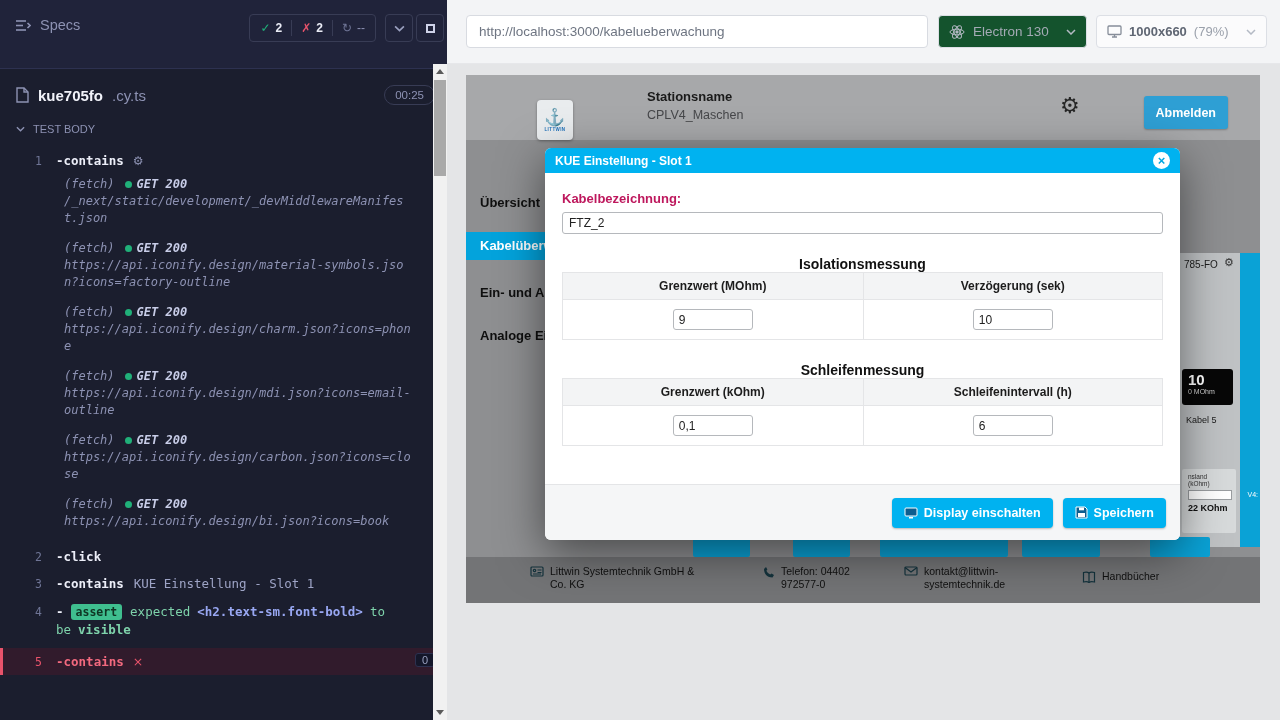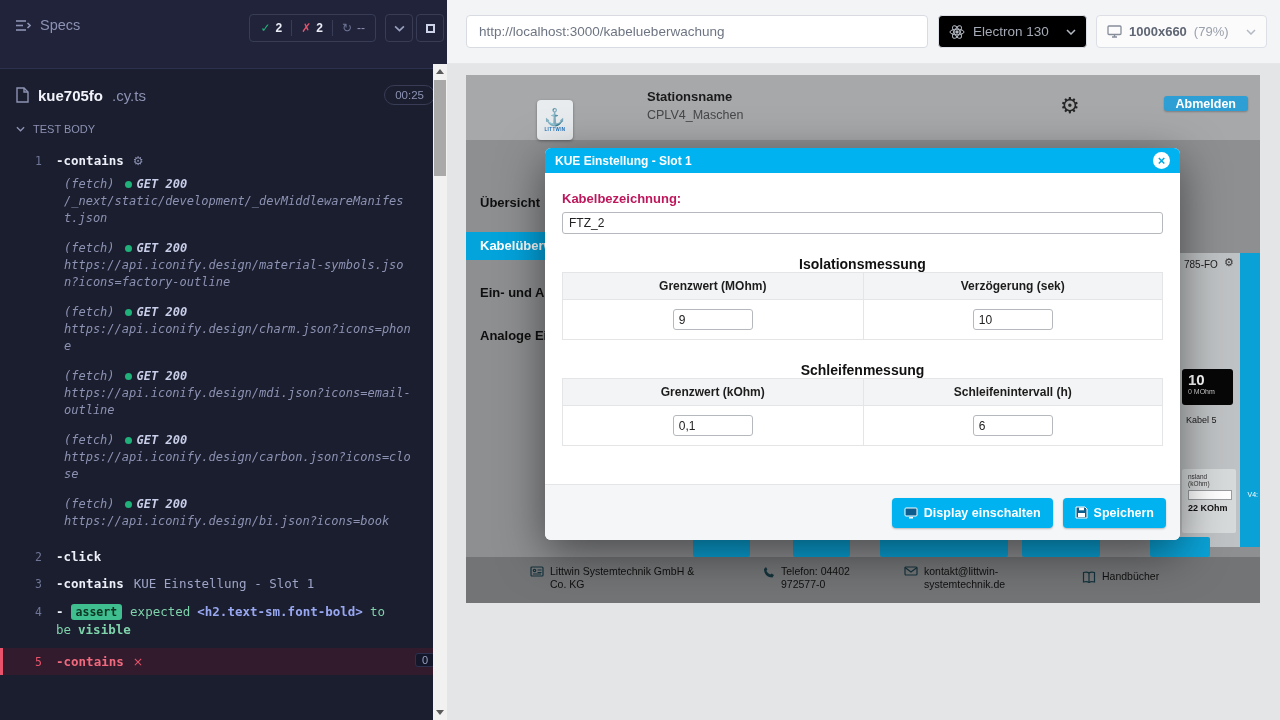--- a/index.html
+++ b/index.html
@@ -59,38 +59,38 @@
   .sb-up, .sb-down { position:absolute; left:0; width:14px; height:15px; display:flex; align-items:center; justify-content:center; }
   .sb-up { top:0; } .sb-down { bottom:0; }
   .tri-up { width:0; height:0; border-left:4px solid transparent; border-right:4px solid transparent; border-bottom:5px solid #5a5a5a; }
   .tri-down { width:0; height:0; border-left:4px solid transparent; border-right:4px solid transparent; border-top:5px solid #5a5a5a; }
   .sb-thumb { position:absolute; left:1px; top:16px; width:12px; height:96px; background:#a9a9a9; }
 
   
   .stage { position:absolute; left:447px; top:0; width:833px; height:720px; }
   .toolbar { position:relative; height:64px; background:#f3f4f6; border-bottom:1px solid #e6e7ea; }
   .url-input { position:absolute; left:19px; top:15px; width:462px; height:33px; background:#fff; border:1px solid #d8dbe1; border-radius:4px; padding:0 12px; font-size:13.5px; color:#6e7582; font-family:"Liberation Sans",sans-serif; }
-  .browser-box { position:absolute; left:491px; top:15px; width:149px; height:33px; background:#000000; border:1px solid #dcdfe5; border-radius:4px; display:flex; align-items:center; gap:8px; padding:0 10px; color:#a4aab5; font-size:13.5px; cursor:pointer; }
+  .browser-box { position:absolute; left:491px; top:15px; width:149px; height:33px; background:#14532d; border:1px solid #dcdfe5; border-radius:4px; display:flex; align-items:center; gap:8px; padding:0 10px; color:#a4aab5; font-size:13.5px; cursor:pointer; }
   .viewport-box { position:absolute; left:649px; top:15px; width:171px; height:33px; background:#fbfbfc; border:1px solid #dcdfe5; border-radius:4px; display:flex; align-items:center; gap:7px; padding:0 10px; font-size:13px; cursor:pointer; }
   .vp-size { color:#5f6673; font-weight:700; }
   .vp-zoom { color:#9aa0ab; }
   .chev { margin-left:auto; }
 
   .aut { position:absolute; left:0; top:64px; width:833px; height:656px; background:#e4e5e7; }
   .app { position:absolute; left:19px; top:11px; width:794px; height:528px; background:#8e8f91; overflow:hidden; }
 
   
   .app-head { position:absolute; left:0; top:0; width:794px; height:65px; background:#a7a8aa; }
   .logo { position:absolute; left:71px; top:25px; width:36px; height:40px; background:#e9ecee; border-radius:4px; box-shadow:0 1px 3px rgba(0,0,0,.35); display:flex; flex-direction:column; align-items:center; justify-content:center; }
   .logo-glyph { color:#1d6fb8; font-size:17px; line-height:18px; }
   .logo-text { color:#1d6fb8; font-size:4.5px; font-weight:700; letter-spacing:.4px; }
   .station-label { position:absolute; left:181px; top:14px; font-size:13px; font-weight:700; color:#1a1a1a; }
   .station-value { position:absolute; left:181px; top:33px; font-size:12.5px; color:#46474a; }
   .head-gear { position:absolute; left:594px; top:18px; font-size:22px; color:#262626; cursor:pointer; }
-  .logout-btn { position:absolute; right:12px; top:21px; height:15px; padding:0 12px; background:#2e9fd4; border:none; border-radius:3px; color:#fff; font-size:12.5px; font-weight:700; cursor:pointer; box-shadow:0 1px 2px rgba(0,0,0,.25); }
+  .logout-btn { position:absolute; right:32px; top:21px; height:33px; padding:0 12px; background:#2e9fd4; border:none; border-radius:3px; color:#fff; font-size:12.5px; font-weight:700; cursor:pointer; box-shadow:0 1px 2px rgba(0,0,0,.25); }
 
   
   .nav-item { position:absolute; left:14px; font-size:13px; font-weight:700; color:#0f0f0f; white-space:nowrap; cursor:pointer; }
   .nav-sel { position:absolute; left:0; top:157px; width:112px; height:28px; background:#03a3dc; cursor:pointer; }
   .nav-sel span { display:block; margin-left:14px; line-height:28px; color:#fff; font-size:13px; font-weight:700; white-space:nowrap; }
 
   
   .frag-area { position:absolute; left:712px; top:178px; width:82px; height:294px; background:#bfc2c4; }
   .frag-rail { position:absolute; right:0; top:0; width:20px; height:100%; background:#0aa2d6; }
   .rail-lbl { position:absolute; right:2px; top:238px; font-size:7px; color:#fff; }

